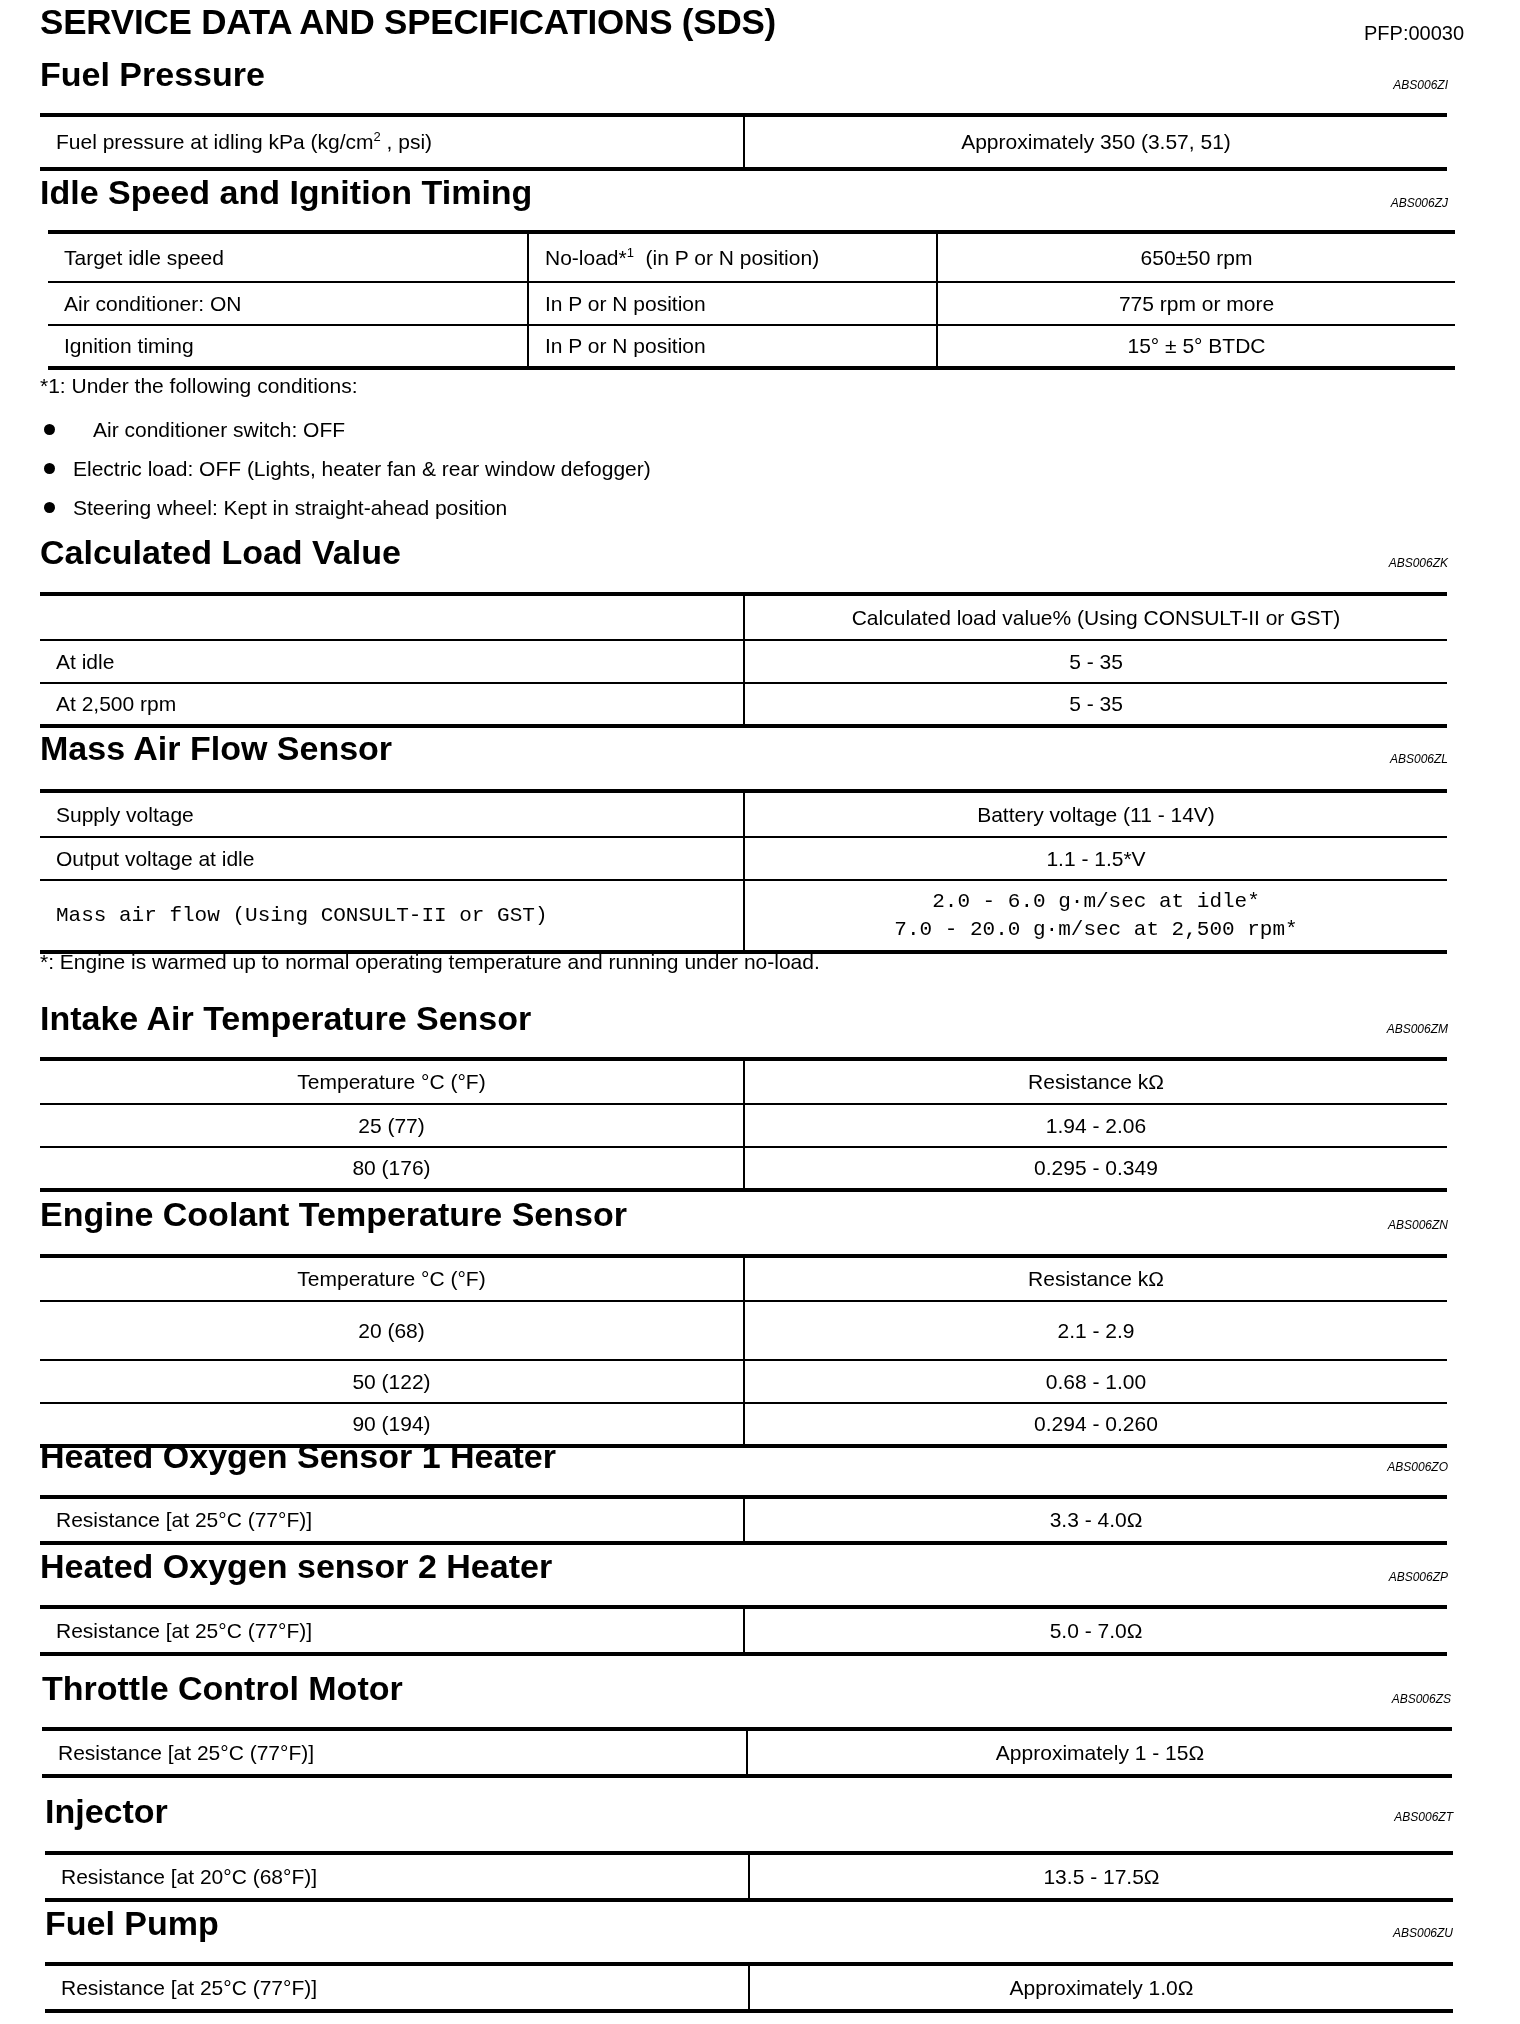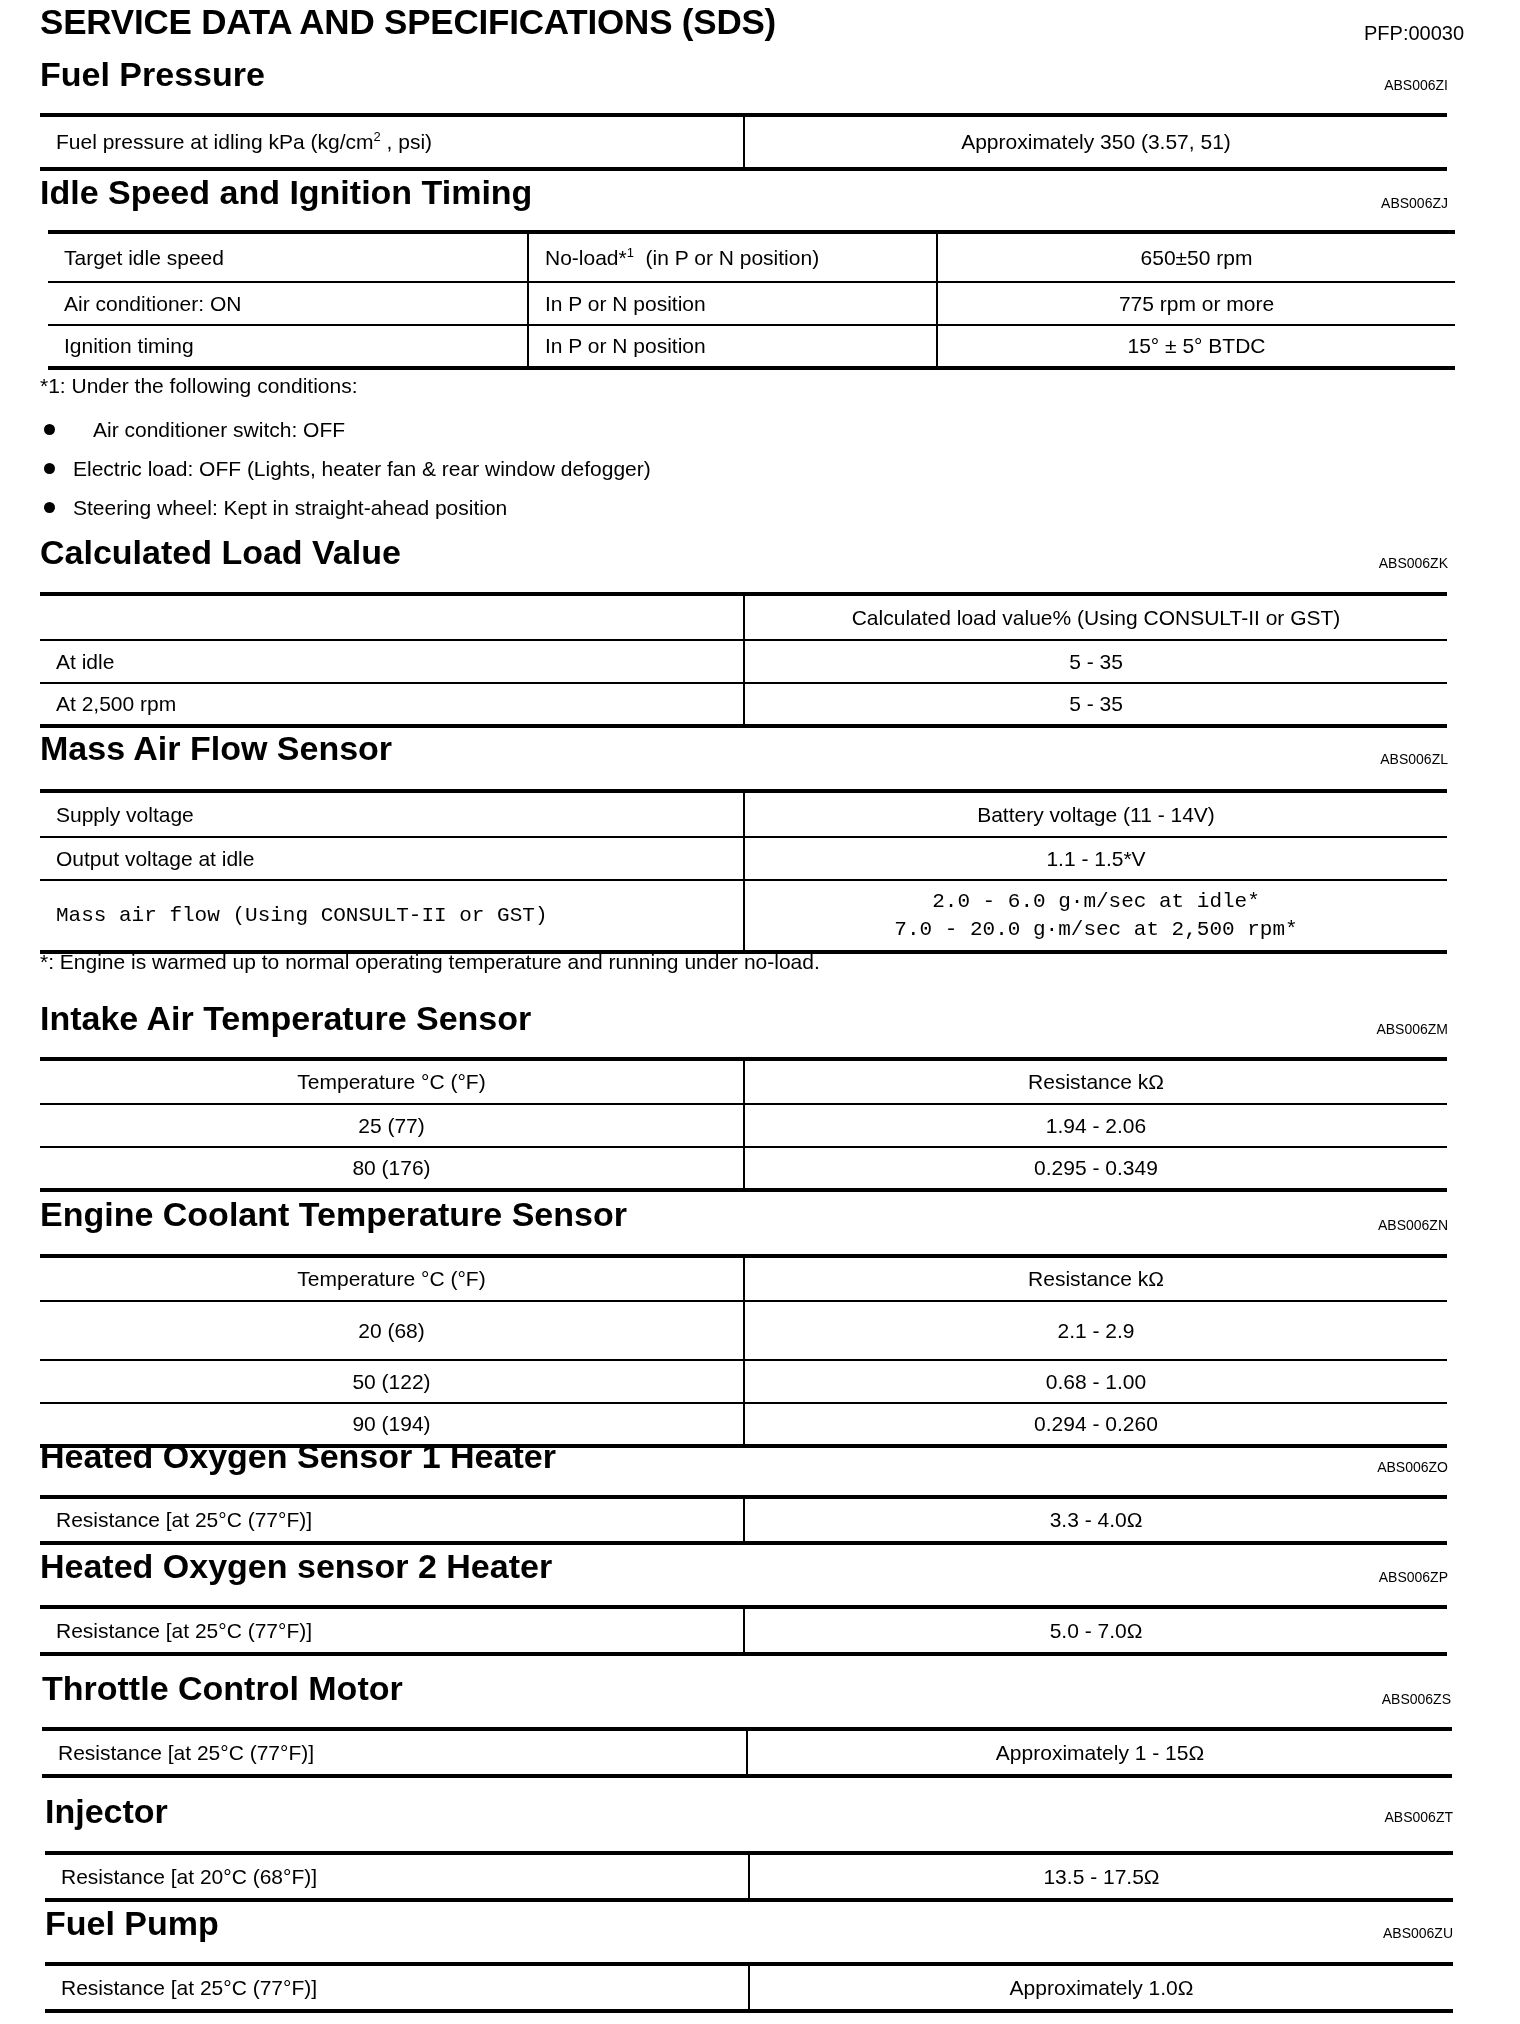--- a/index.html
+++ b/index.html
@@ -2,21 +2,21 @@
 <html><head>
 <meta charset="utf-8">
 <style>
   html, body { margin: 0; padding: 0; background: #ffffff; }
   body { width: 1520px; height: 2024px; position: relative; overflow: hidden;
          font-family: "Liberation Sans", sans-serif; color: #000; }
   .abs { position: absolute; text-align: right; }
   .page-title { left: 40px; top: 2px; font-size: 35px; font-weight: bold; white-space: nowrap; letter-spacing: -0.2px; }
   .pfp { left: 1364px; top: 12px; font-size: 20px; white-space: nowrap; margin-top: 10px; }
   .heading { font-size: 34px; font-weight: bold; white-space: nowrap; line-height: 40px; }
-  .code { font-size: 14px; white-space: nowrap; line-height: 14px; text-align: right; width: 120px; }
+  .code { font-size: 12px; font-style: italic; white-space: nowrap; line-height: 14px; text-align: right; width: 120px; }
   table.spec { position: absolute; border-collapse: collapse; table-layout: fixed; }
   table.spec td { font-size: 21px; padding: 0 16px; vertical-align: middle; white-space: nowrap; line-height: 28px; }
   table.spec td.c { text-align: center; }
   table.spec tr.first td { border-top: 4px solid #000; }
   table.spec tr.last td { border-bottom: 4px solid #000; }
   table.spec tr + tr td { border-top: 2px solid #000; }
   table.spec td + td { border-left: 2px solid #000; }
   sup { font-size: 13px; vertical-align: 8px; line-height: 0; }
   .note { font-size: 21px; white-space: nowrap; line-height: 28px; }
   .bullet-row { display: flex; align-items: center; }

